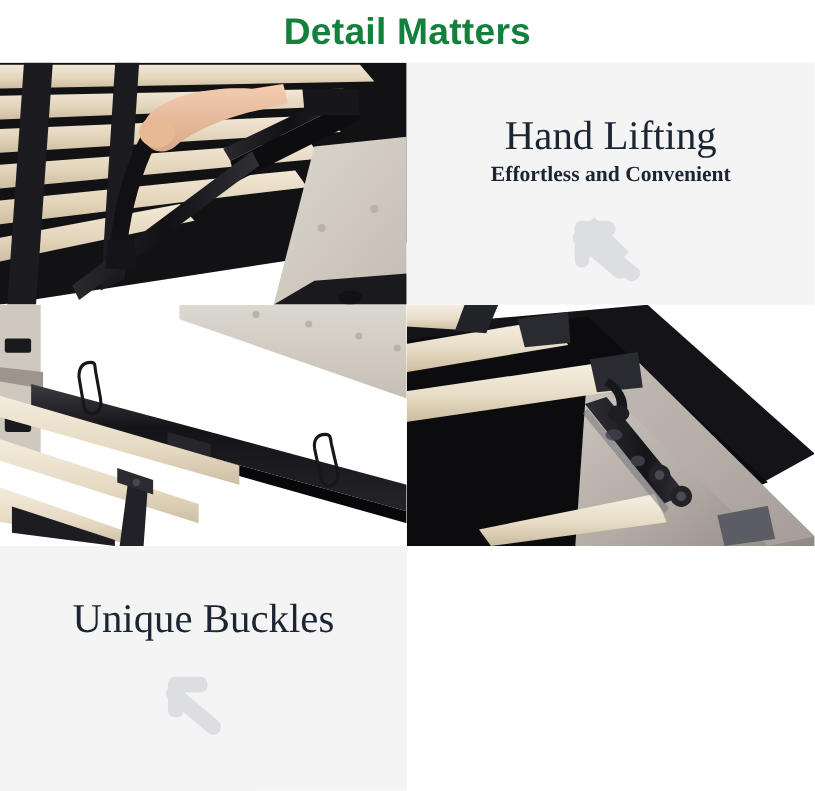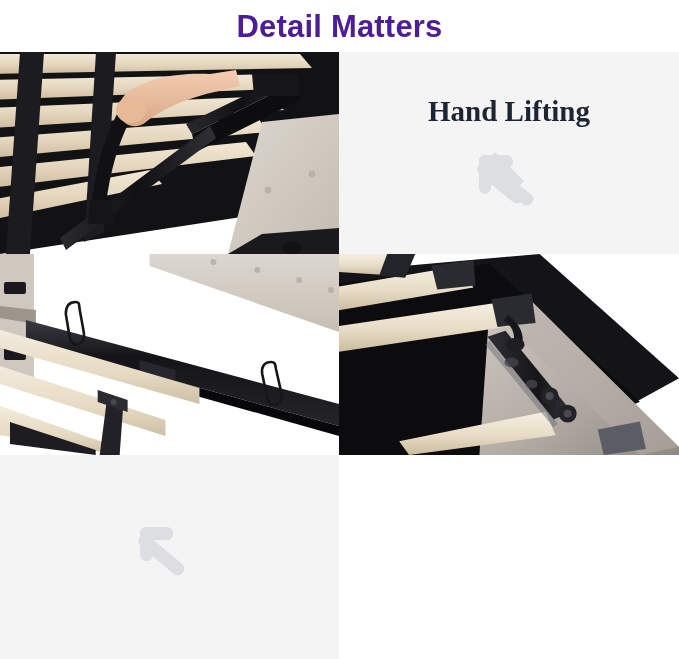--- a/index.html
+++ b/index.html
@@ -20,21 +20,21 @@
     height: 52px;
     display: flex;
     align-items: center;
     justify-content: center;
     background: #ffffff;
   }
   .header-title {
     font-family: "Liberation Sans", sans-serif;
     font-size: 31px;
     font-weight: bold;
-    color: #4c1d95;
+    color: #15803d;
     letter-spacing: 0.2px;
     line-height: 1;
   }
 
   
   .grid {
     width: 679px;
     height: 607px;
     display: grid;
     grid-template-columns: 339px 340px;
@@ -50,22 +50,22 @@
     background: #f4f4f5;
     display: flex;
     flex-direction: column;
     align-items: center;
     justify-content: flex-start;
     padding-top: 44px;
     box-sizing: border-box;
   }
   .panel-title {
     font-family: "Liberation Serif", serif;
-    font-weight: bold;
-    font-size: 29px;
+    font-weight: normal;
+    font-size: 34px;
     color: #1c2533;
     line-height: 1.08;
     text-align: center;
     white-space: nowrap;
   }
   .panel-sub {
     font-family: "Liberation Serif", serif;
     font-weight: bold;
     font-size: 18px;
     color: #1c2533;
@@ -156,20 +156,21 @@
           <circle cx="312" cy="122" r="3.4"></circle>
           <circle cx="296" cy="182" r="3.4"></circle>
       </g>
       <polygon points="228,202 262,182 339,176 339,202" fill="#1a1a1e"></polygon>
       <ellipse cx="292" cy="196" rx="10" ry="6" fill="#121214"></ellipse>
     </svg>
   </div>
 
   <div class="cell text-panel">
     <div class="panel-title">Hand Lifting</div>
+    <div class="panel-sub">Effortless and Convenient</div>
     <div class="arrow-wrap">
       <svg viewBox="0 0 64 60" width="64" height="60" aria-hidden="true">
         <path d="M8 10 H30 A6 6 0 0 1 30 22 H22 L56 50 A7 7 0 0 1 47 59 L14 32 V42 A6 6 0 0 1 2 42 V16 A6 6 0 0 1 8 10 Z" fill="#dcdee1"></path>
         <path d="M7 9 L36 38 L47 27 L18 -2 Z" fill="#dcdee1" transform="translate(0,8)"></path>
         <rect x="2" y="9" width="13" height="34" rx="6" fill="#dcdee1"></rect>
         <rect x="2" y="9" width="33" height="13" rx="6" fill="#dcdee1"></rect>
         <rect x="6" y="14" width="56" height="13" rx="6.5" fill="#dcdee1" transform="rotate(40 6 14)"></rect>
       </svg>
     </div>
   </div>
@@ -276,20 +277,21 @@
       </g>
 
       <path d="M168,62 C180,70 186,82 182,94 L174,90 C176,80 172,72 164,68 Z" fill="#17171b"></path>
       <ellipse cx="176" cy="92" rx="9" ry="7" fill="#1d1d22"></ellipse>
 
       <polygon points="146,92 214,176 218,172 150,88" fill="#6e6e78" opacity="0.5"></polygon>
     </svg>
   </div>
 
   <div class="cell text-panel">
+    <div class="panel-title">Unique Buckles</div>
     <div class="arrow-wrap">
       <svg viewBox="0 0 64 60" width="64" height="60" aria-hidden="true">
         <rect x="2" y="9" width="13" height="34" rx="6" fill="#dcdee1"></rect>
         <rect x="2" y="9" width="33" height="13" rx="6" fill="#dcdee1"></rect>
         <rect x="6" y="14" width="56" height="13" rx="6.5" fill="#dcdee1" transform="rotate(40 6 14)"></rect>
       </svg>
     </div>
   </div>
 
 </div>

